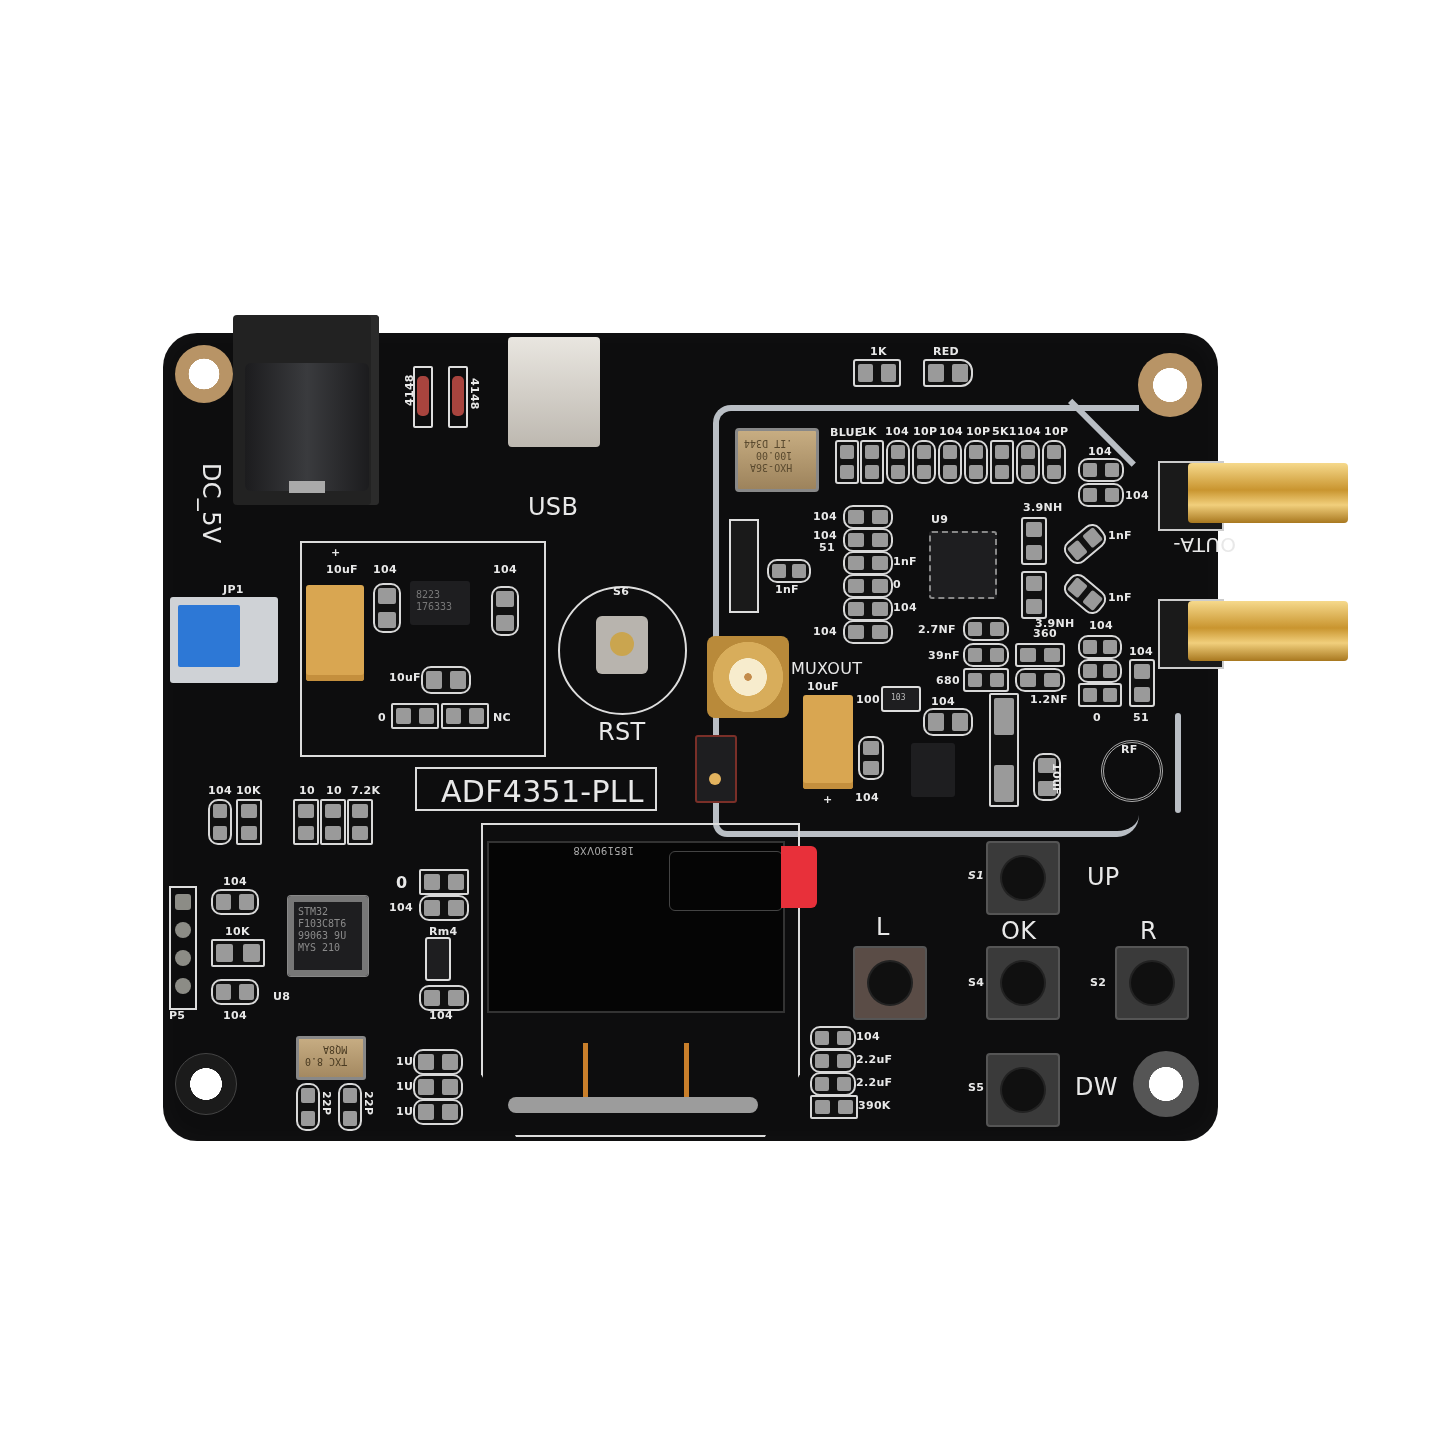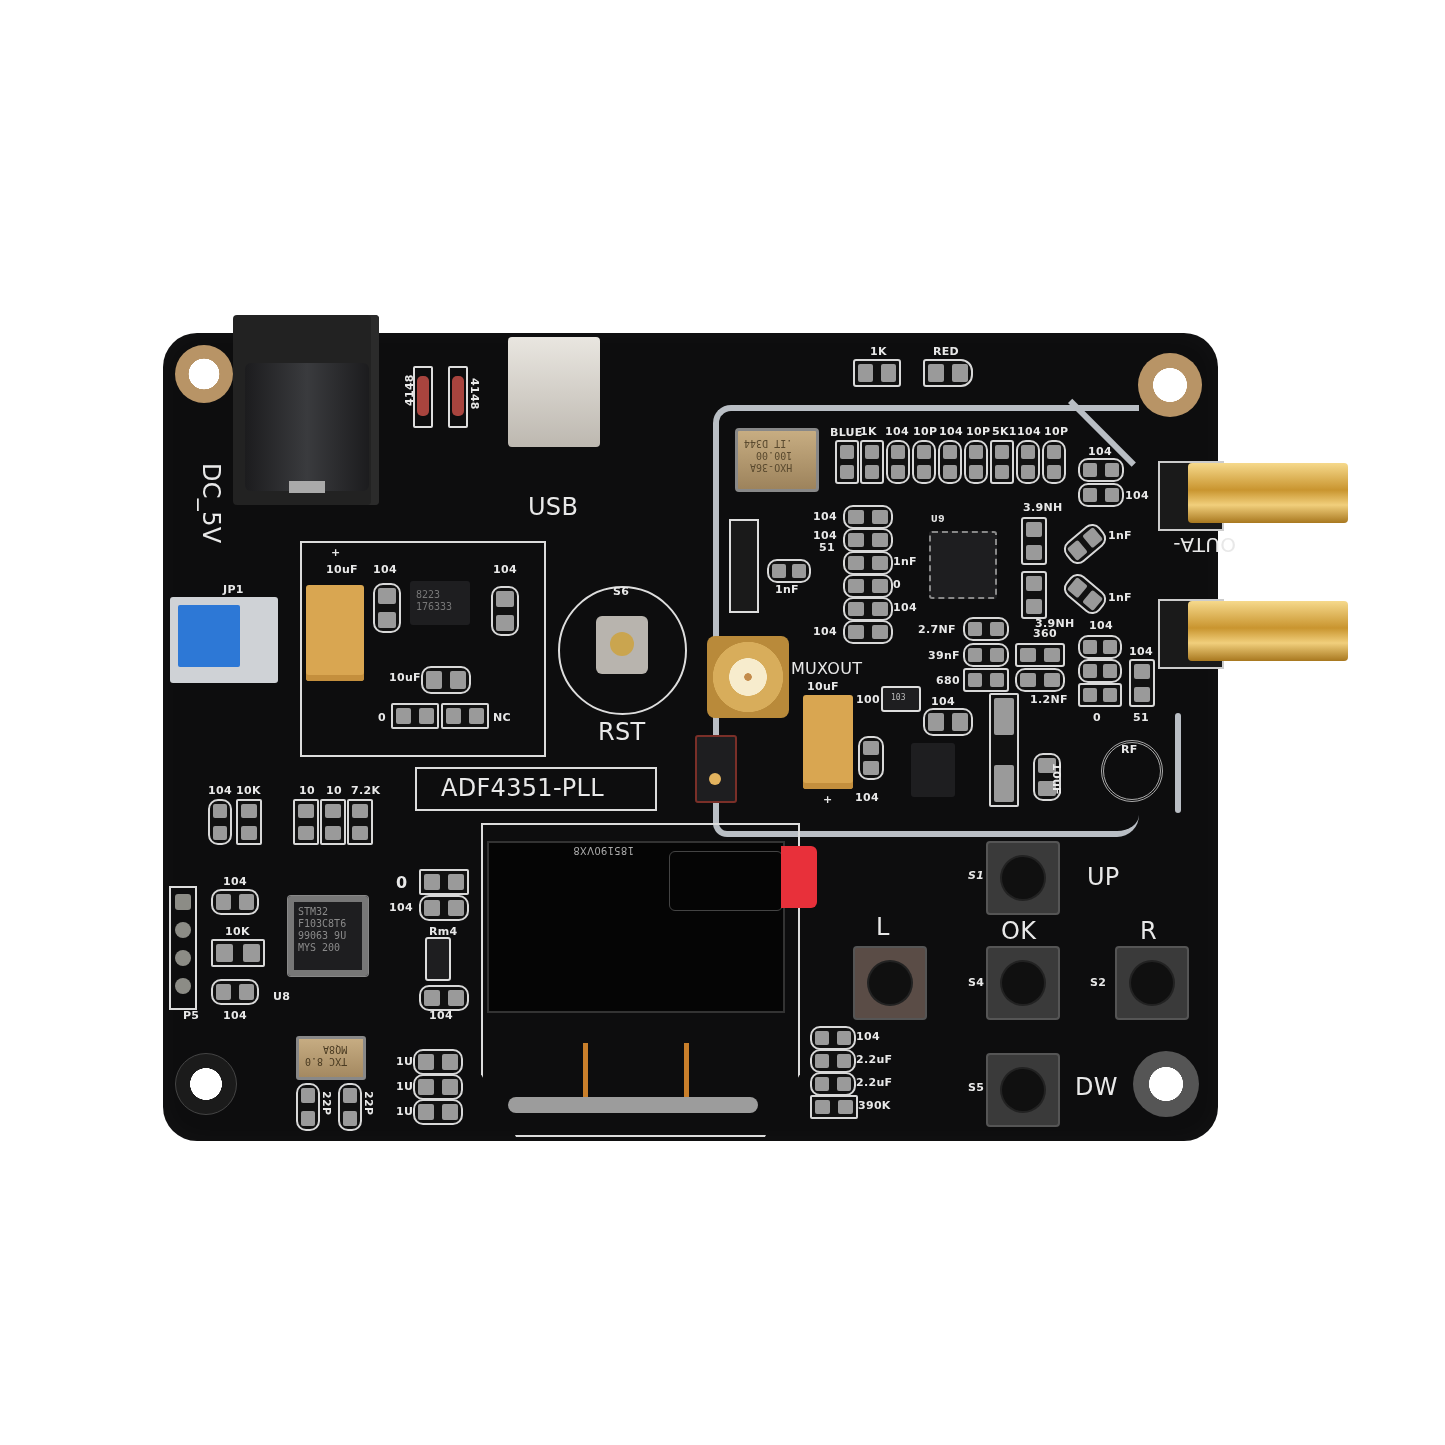--- a/index.html
+++ b/index.html
@@ -90,21 +90,21 @@
   <div class="smd v" style="left:801px;top:107px;width:20px;height:40px;"></div>
   <div class="smd v" style="left:827px;top:107px;width:20px;height:40px;border-radius:3px;"></div>
   <div class="smd v" style="left:853px;top:107px;width:20px;height:40px;"></div>
   <div class="smd v" style="left:879px;top:107px;width:20px;height:40px;"></div>
 
   <div class="silk silk-sm" style="left:925px;top:112px;">104</div>
   <div class="smd" style="left:915px;top:125px;width:42px;height:20px;"></div>
   <div class="smd" style="left:915px;top:150px;width:42px;height:20px;"></div>
   <div class="silk silk-sm" style="left:962px;top:156px;">104</div>
 
-  <div class="silk silk-sm" style="left:768px;top:180px;font-family:Liberation Mono, monospace;">U9</div>
+  <div class="silk silk-sm" style="left:768px;top:180px;">U9</div>
   <div class="ic" style="left:766px;top:198px;width:64px;height:64px;border:2px dashed #888;"></div>
 
   <div class="silk silk-sm" style="left:650px;top:177px;">104</div>
   <div class="smd" style="left:680px;top:172px;width:46px;height:20px;"></div>
   <div class="silk silk-sm" style="left:650px;top:196px;">104</div>
   <div class="smd" style="left:680px;top:195px;width:46px;height:20px;"></div>
   <div class="silk silk-sm" style="left:656px;top:208px;">51</div>
   <div class="smd" style="left:680px;top:218px;width:46px;height:20px;"></div>
   <div class="silk silk-sm" style="left:730px;top:222px;">1nF</div>
   <div class="smd" style="left:680px;top:241px;width:46px;height:20px;"></div>
@@ -209,54 +209,54 @@
   </div>
 
   <div class="abs" style="left:395px;top:253px;width:125px;height:125px;border:2px solid #ddd;border-radius:50%;"></div>
   <div class="silk silk-sm" style="left:450px;top:252px;">S6</div>
   <div class="abs" style="left:433px;top:283px;width:52px;height:58px;background:#b8b4ae;border-radius:6px;">
     <div class="abs" style="left:14px;top:16px;width:24px;height:24px;background:#caa54f;border-radius:50%;"></div>
   </div>
   <div class="silk silk-lg" style="left:435px;top:385px;">RST</div>
 
   <div class="outline" style="left:252px;top:434px;width:238px;height:40px;"></div>
-  <div class="silk silk-lg" style="left:278px;top:441px;font-size:24px;">ADF4351-PLL</div>
+  <div class="silk silk-lg" style="left:278px;top:441px;font-size:30px;">ADF4351-PLL</div>
 
   <div class="silk silk-sm" style="left:45px;top:451px;">104</div>
   <div class="silk silk-sm" style="left:73px;top:451px;">10K</div>
   <div class="smd v" style="left:45px;top:466px;width:20px;height:42px;"></div>
   <div class="smd v" style="left:73px;top:466px;width:22px;height:42px;border-radius:2px;"></div>
   <div class="silk silk-sm" style="left:136px;top:451px;">10</div>
   <div class="silk silk-sm" style="left:163px;top:451px;">10</div>
   <div class="silk silk-sm" style="left:188px;top:451px;">7.2K</div>
   <div class="smd v" style="left:130px;top:466px;width:22px;height:42px;border-radius:2px;"></div>
   <div class="smd v" style="left:157px;top:466px;width:22px;height:42px;border-radius:2px;"></div>
   <div class="smd v" style="left:184px;top:466px;width:22px;height:42px;border-radius:2px;"></div>
 
   <div class="abs" style="left:6px;top:553px;width:24px;height:120px;border:2px solid #ddd;">
     <div class="abs" style="left:4px;top:6px;width:16px;height:16px;background:#8c8c86;border-radius:3px;"></div>
     <div class="abs" style="left:4px;top:34px;width:16px;height:16px;background:#8c8c86;border-radius:50%;"></div>
     <div class="abs" style="left:4px;top:62px;width:16px;height:16px;background:#8c8c86;border-radius:50%;"></div>
     <div class="abs" style="left:4px;top:90px;width:16px;height:16px;background:#8c8c86;border-radius:50%;"></div>
   </div>
-  <div class="silk silk-sm" style="left:20px;top:676px;">P5</div>
+  <div class="silk silk-sm" style="left:6px;top:676px;">P5</div>
 
   <div class="silk silk-sm" style="left:60px;top:542px;">104</div>
   <div class="smd" style="left:48px;top:556px;width:44px;height:22px;"></div>
   <div class="silk silk-sm" style="left:62px;top:592px;">10K</div>
   <div class="smd" style="left:48px;top:606px;width:50px;height:24px;border-radius:2px;"></div>
   <div class="smd" style="left:48px;top:646px;width:44px;height:22px;"></div>
   <div class="silk silk-sm" style="left:60px;top:676px;">104</div>
 
   <div class="ic" style="left:125px;top:563px;width:80px;height:80px;box-shadow:0 0 0 6px #777 inset, 0 0 0 1px #888;">
     <div class="ic-text" style="left:10px;top:10px;color:#8a8a8a;">
       <div>STM32</div>
         <div>F103C8T6</div>
         <div>99063 9U</div>
-        <div>MYS 200</div>
+        <div>MYS 210</div>
     </div>
   </div>
   <div class="silk silk-sm" style="left:110px;top:657px;">U8</div>
 
   <div class="silk silk-sm" style="left:233px;top:540px;font-size:16px;">0</div>
   <div class="smd" style="left:256px;top:536px;width:46px;height:22px;border-radius:2px;"></div>
   <div class="silk silk-sm" style="left:226px;top:568px;">104</div>
   <div class="smd" style="left:256px;top:562px;width:46px;height:22px;"></div>
   <div class="silk silk-sm" style="left:266px;top:592px;">Rm4</div>
   <div class="ic" style="left:262px;top:604px;width:22px;height:40px;border:2px solid #ddd;"></div>

